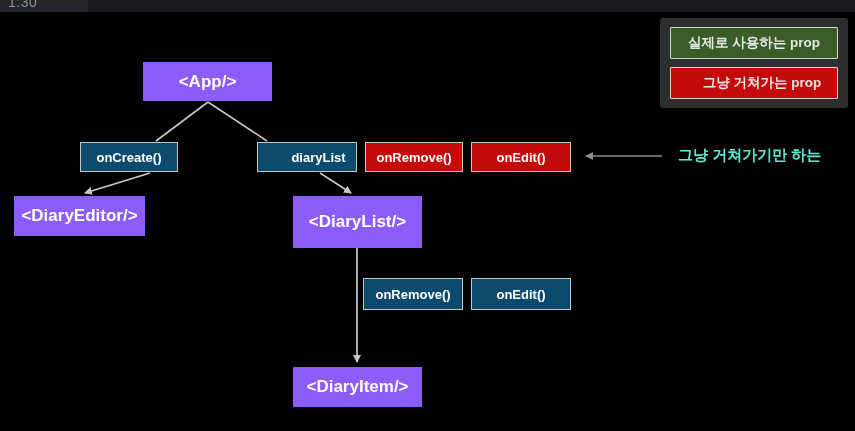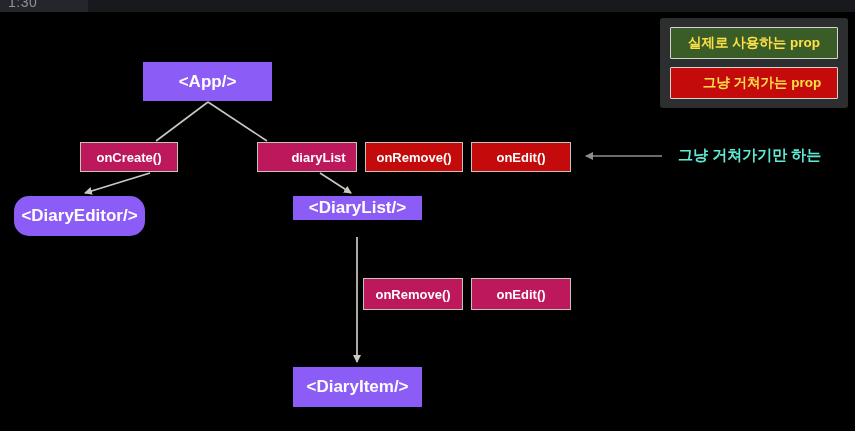--- a/index.html
+++ b/index.html
@@ -28,48 +28,48 @@
   
   svg.connectors { position:absolute; left:0; top:0; }
 
   
   .comp {
     position:absolute; background:#8b5cf6; color:#fff;
     display:flex; align-items:center; justify-content:center;
     font-weight:bold; font-size:17px; text-align:center;
   }
   .comp-app        { left:143px; top:62px;  width:129px; height:39px; }
-  .comp-diaryeditor{ left:14px;  top:196px; width:131px; height:40px;border-radius:15px; }
-  .comp-diarylist  { left:293px; top:196px; width:129px; height:24px; }
+  .comp-diaryeditor{ left:14px;  top:196px; width:131px; height:40px; }
+  .comp-diarylist  { left:293px; top:196px; width:129px; height:52px; }
   .comp-diaryitem  { left:293px; top:367px; width:129px; height:40px; }
 
   
   .prop {
     position:absolute; color:#fff; font-weight:bold; font-size:13px;
     display:flex; align-items:center; justify-content:center;
     border:1px solid #c2c6bd;
   }
-  .prop-green { background:#be185d; }
+  .prop-green { background:#0c4a6e; }
   .prop-red   { background:#c40a0a; }
   .prop-oncreate  { left:80px;  top:142px; width:98px;  height:30px; }
   .prop-diarylist { left:257px; top:142px; width:100px; height:30px;padding-left:23px; }
   .prop-onremove  { left:365px; top:142px; width:98px;  height:30px; }
   .prop-onedit    { left:471px; top:142px; width:100px; height:30px; }
   .prop-onremove2 { left:363px; top:278px; width:100px; height:32px; }
   .prop-onedit2   { left:471px; top:278px; width:100px; height:32px; }
 
   
   .legend {
     position:absolute; left:660px; top:18px; width:188px; height:90px;
     background:#2c2e30; border-radius:3px; padding:9px 10px;
     display:flex; flex-direction:column; justify-content:space-between;
   }
   .legend-item {
     height:32px; display:flex; align-items:center; justify-content:center;
-    color:#fde047; font-weight:bold; font-size:13.5px;
+    color:#e5e5e5; font-weight:bold; font-size:13.5px;
     border:1.5px solid #d2d5cf; border-radius:1px;
   }
   .legend-used        { background:#3a5c26; }
   .legend-passthrough { background:#c40a0a;padding-left:16px; }
 
   
   .annotation {
     position:absolute; left:678px; top:146px; width:170px;
     color:#5eead4; font-size:15px; font-weight:600; line-height:1.22;
   }

